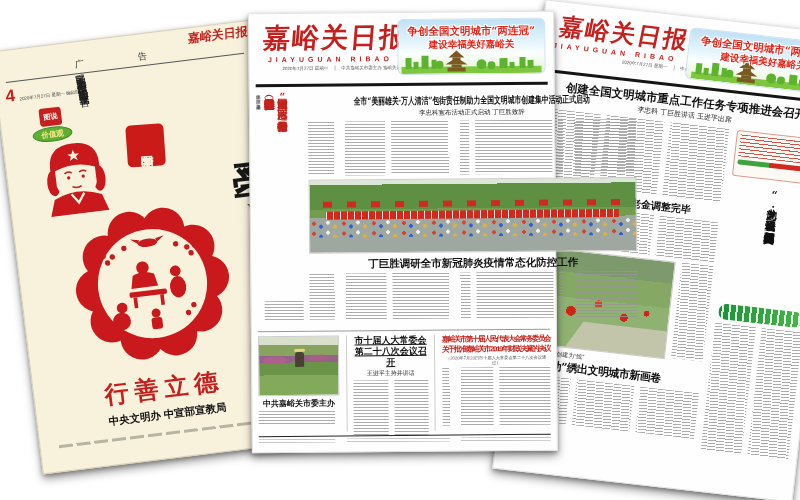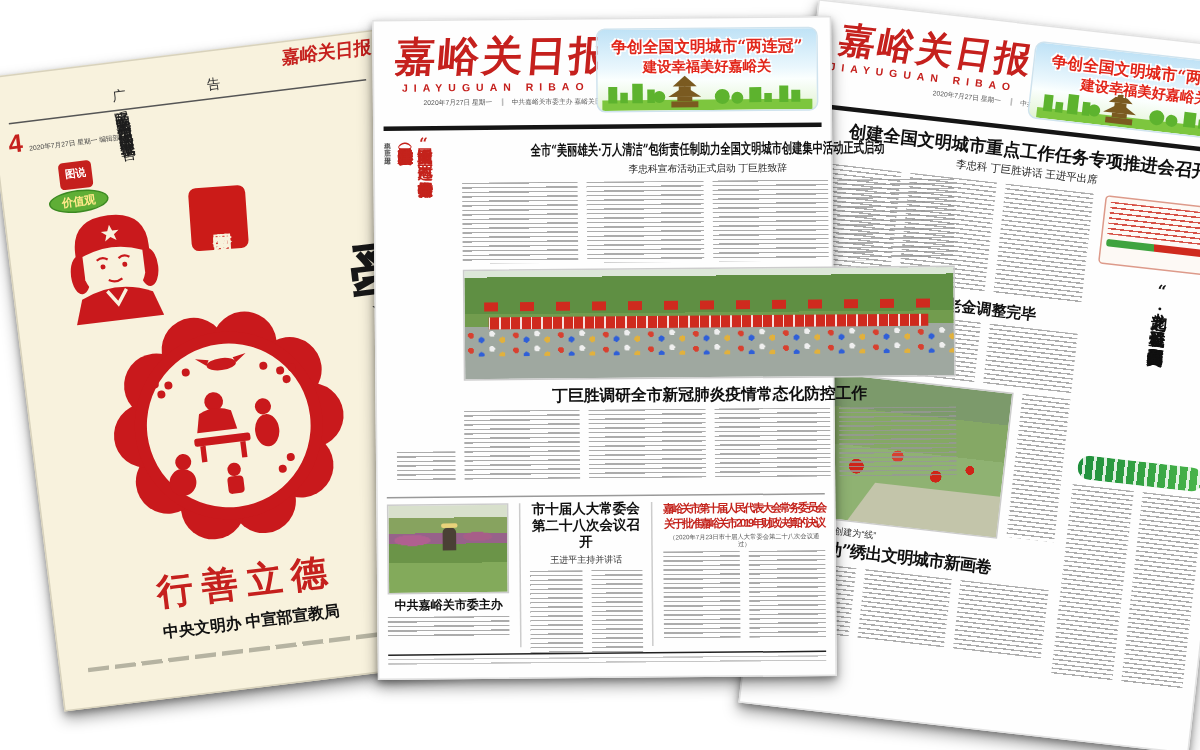--- a/index.html
+++ b/index.html
@@ -95,26 +95,26 @@
   .bphoto{width:102px;}
   .ph-farm{position:relative;height:58px;border:1px solid #ccc;overflow:hidden;
            background:radial-gradient(ellipse 20px 6px at 20% 40%,#b06090 60%,transparent 61%),
                       radial-gradient(ellipse 16px 5px at 75% 36%,#a75e88 60%,transparent 61%),
                       linear-gradient(180deg,#d8e0cc 0 14%,#87a35f 14% 32%,#97628a 32% 44%,#6b9448 44% 66%,#83aa5b 66% 100%);}
   .farmer{position:absolute;left:46%;top:26%;width:9px;height:15px;background:#4a4035;border-radius:3px 3px 0 0;}
   .farmer:before{content:"";position:absolute;left:-1px;top:-3px;width:11px;height:3px;background:#e8d27a;border-radius:2px;}
   .bcap{text-align:center;font-weight:bold;font-size:8px;margin-top:2px;color:#111;}
   .bphoto .tx{height:14px;margin-top:2px;}
   .bmid{width:94px;border-right:1px solid #ccc;padding-right:6px;border-left:1px solid #ccc;padding-left:6px;}
-  .h3{font-weight:bold;font-size:9px;line-height:11px;text-align:center;color:#101010;font-family:"DejaVu Serif",serif;}
+  .h3{font-weight:bold;font-size:9px;line-height:11px;text-align:center;color:#101010;font-family:"DejaVu Serif",serif;text-decoration:underline;}
   .h3sub{text-align:center;font-size:6px;color:#333;margin:1px 0 2px;}
   .bmid .cols{height:56px;}
   .bright{flex:1;}
-  .redh{color:#c4231c;font-weight:bold;text-align:center;font-size:7.5px;letter-spacing:-1.5px;
-        white-space:nowrap;font-family:Liberation Sans, sans-serif;}
+  .redh{color:#c4231c;font-weight:bold;text-align:right;font-size:7.5px;letter-spacing:-1.5px;
+        white-space:nowrap;font-family:Liberation Mono, monospace;}
   .rednote{text-align:center;font-size:4.2px;color:#555;margin:1px 0 2px;}
   .bright .cols{height:58px;}
   .pfoot{border-top:1.2px solid #222;margin:4px 6px 0;padding-top:2px;}
   .pfoot .tx{height:4px;opacity:.55;}
   
   .rp{left:518px;top:15px;width:300px;height:470px;transform:rotate(6.5deg);z-index:2;}
   .rp .mast{position:relative;height:58px;padding-top:8px;}
   .rp .callig{font-size:24px;margin-left:16px;width:120px;text-align:center;}
   .rp .pinyin{width:140px;margin-left:4px;}
   .rp .banner{right:2px;top:10px;width:150px;height:50px;}

